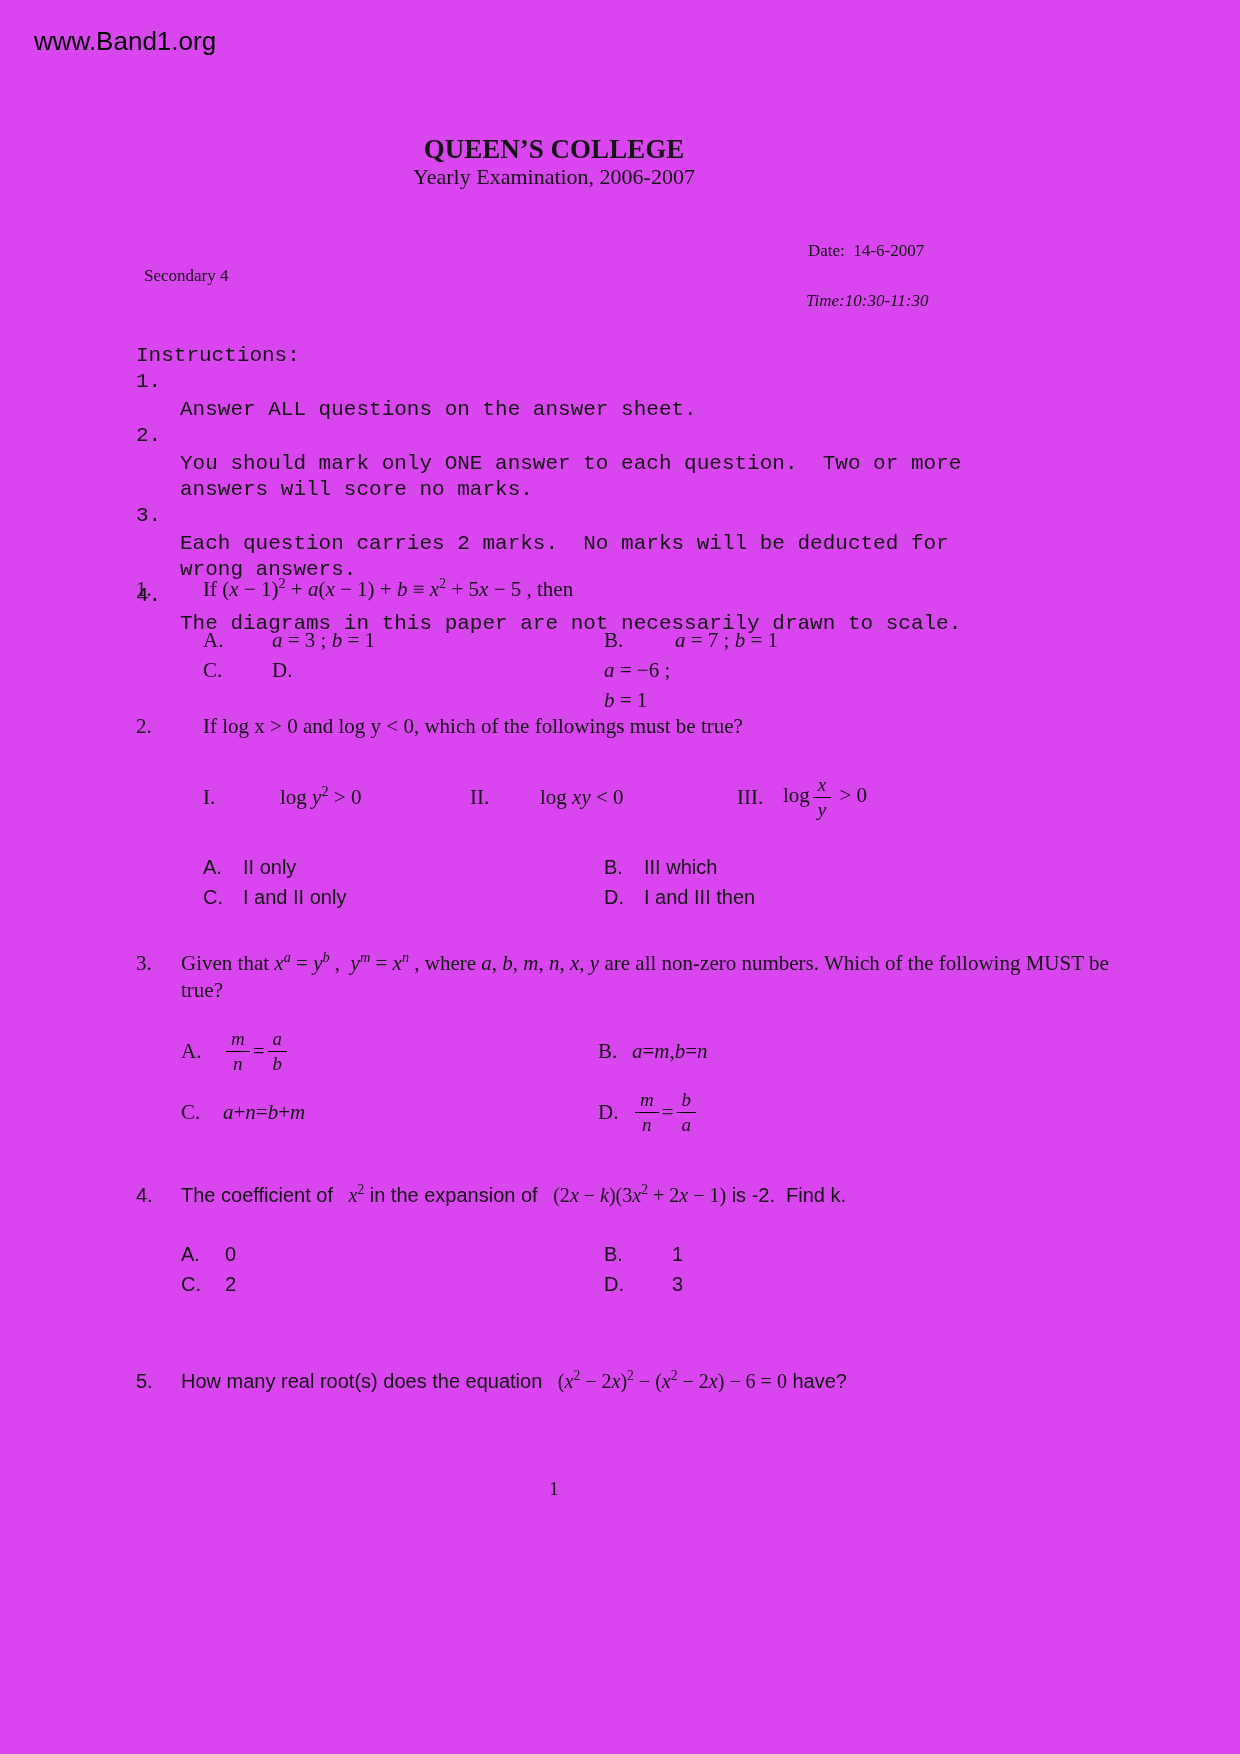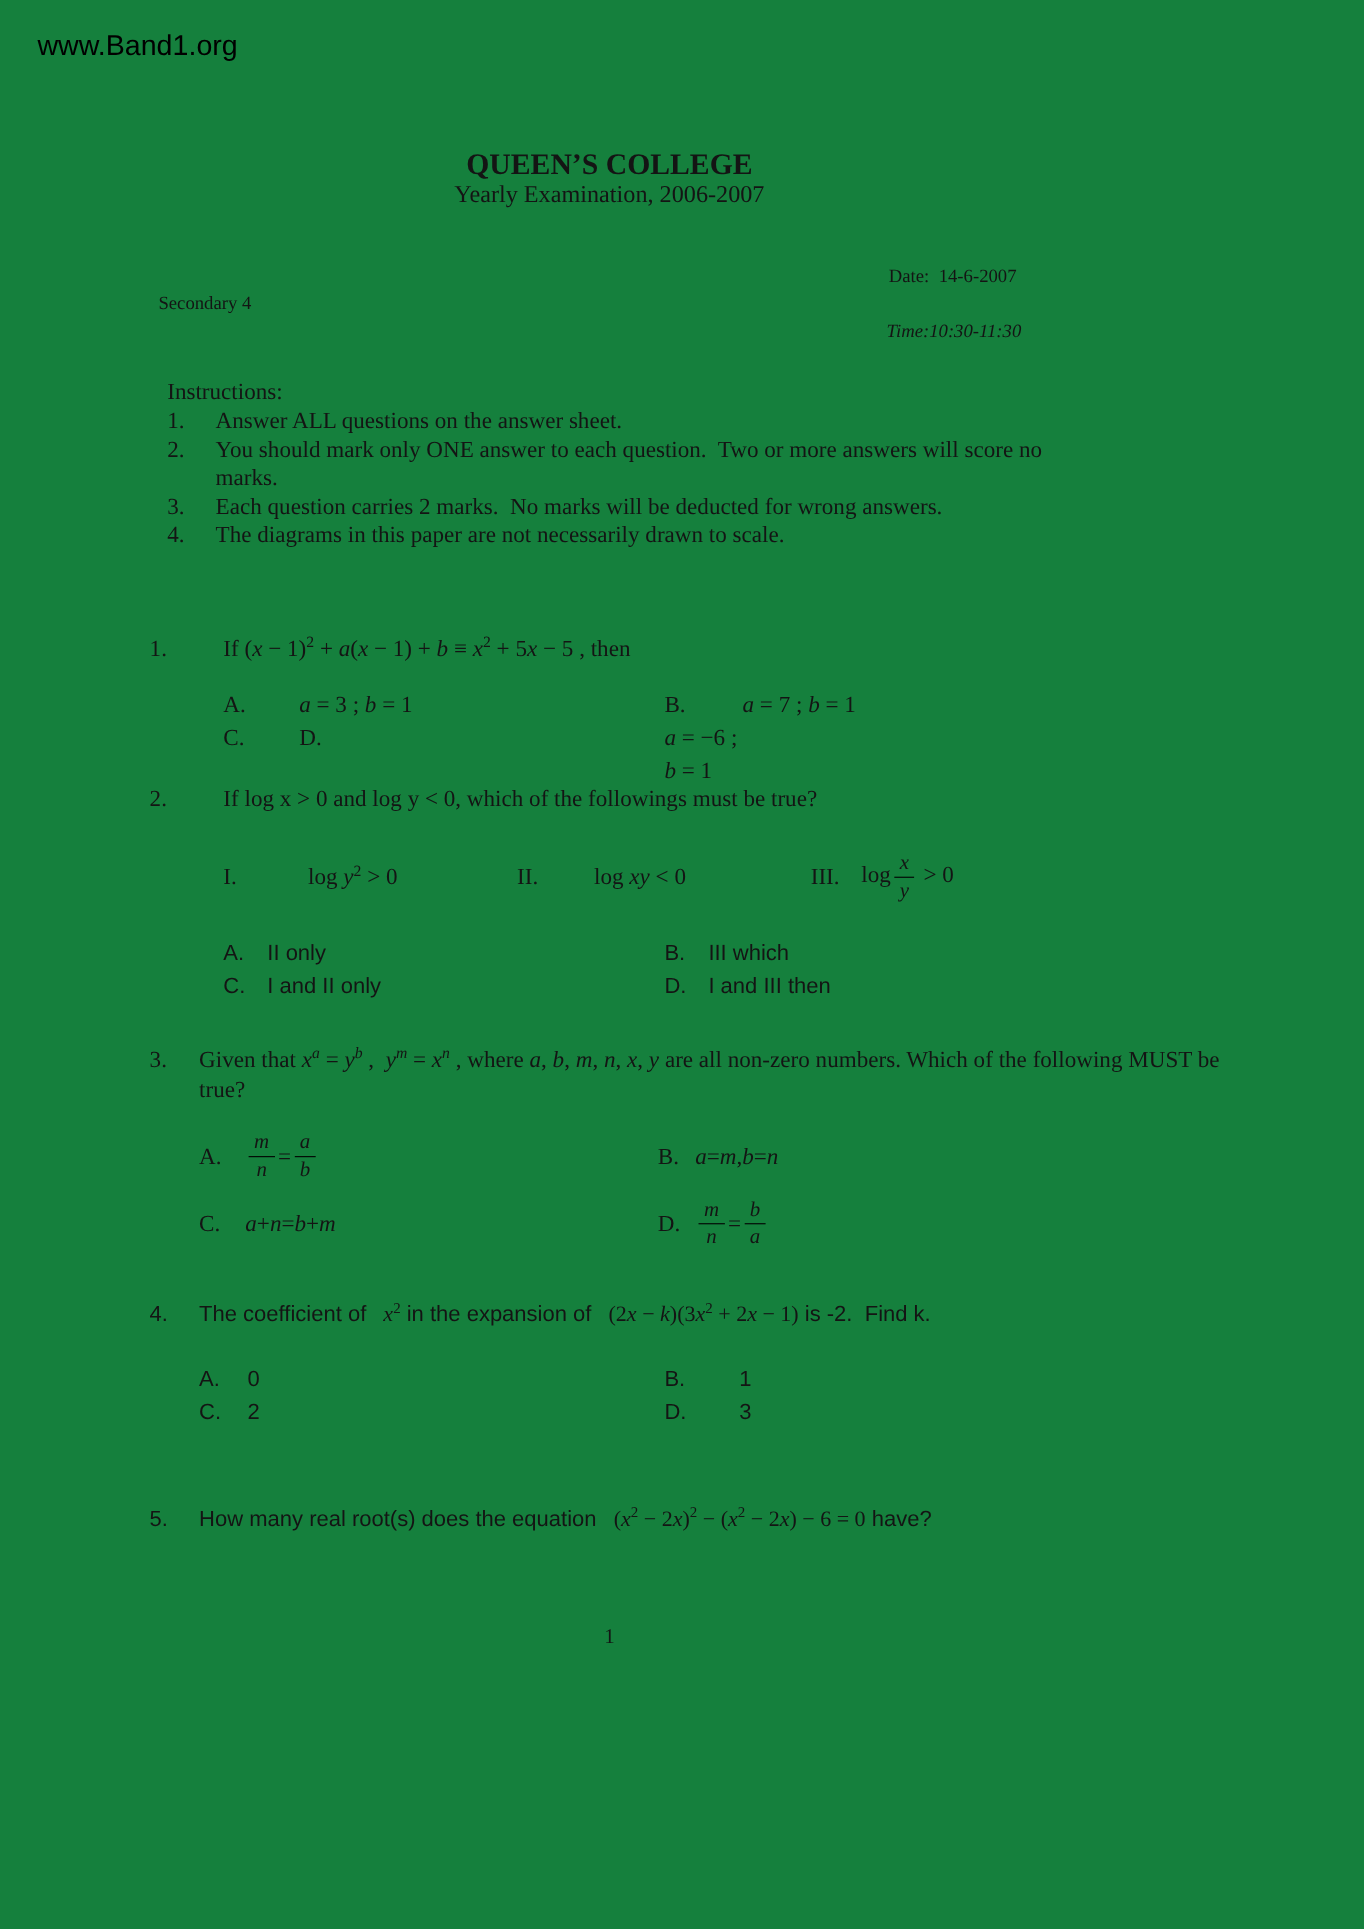--- a/index.html
+++ b/index.html
@@ -1,46 +1,46 @@
 <!DOCTYPE html>
 <html><head>
 <meta charset="utf-8">
 <style>
   * { margin: 0; padding: 0; box-sizing: border-box; }
   html, body { background: #ffffff; }
   .page {
     position: relative;
     width: 1240px;
     height: 1754px;
-    background: #15803d;
+    background: #d946ef;
     color: #141414;
     font-family: "Liberation Serif", serif;
     font-size: 21px;
     overflow: hidden;
   }
   .watermark {
     position: absolute; left: 34px; top: 26px;
     font-family: "Liberation Sans", sans-serif;
     font-size: 26px; color: #000;
   }
   .header {
     position: absolute; left: 0; top: 136px; width: 1108px;
     text-align: center; line-height: 27px; font-size: 22px;
   }
   .header .school { font-weight: bold; font-size: 27px; }
   .meta { position: absolute; font-size: 17px; white-space: pre-wrap; }
   .meta.date  { left: 808px; top: 241px; }
   .meta.klass { left: 144px; top: 266px; }
   .meta.time  { left: 806px; top: 291px; font-style: italic; }
 
-  .instructions { position: absolute; left: 152px; top: 343px; line-height: 26px; }
+  .instructions { position: absolute; left: 136px; top: 343px; line-height: 26px; font-family: Liberation Mono, monospace; }
   .ins-title { margin-bottom: 0px; }
   .ins-row { display: flex; }
   .ins-num { flex: 0 0 44px; }
-  .ins-text { width: 810px; white-space: pre-wrap; }
+  .ins-text { width: 810px; white-space: pre-wrap; margin-top: 28px; }
 
   .question { position: absolute; left: 136px; width: 1000px; }
   .qline { display: flex; line-height: 27px; }
   .qnum { flex: 0 0 67px; }
   .qnum.narrow { flex: 0 0 45px; }
   .qtext { flex: 1; white-space: pre-wrap; }
 
   sup { font-size: 0.68em; line-height: 0; }
 
   .frac { display: inline-block; vertical-align: middle; text-align: center;

